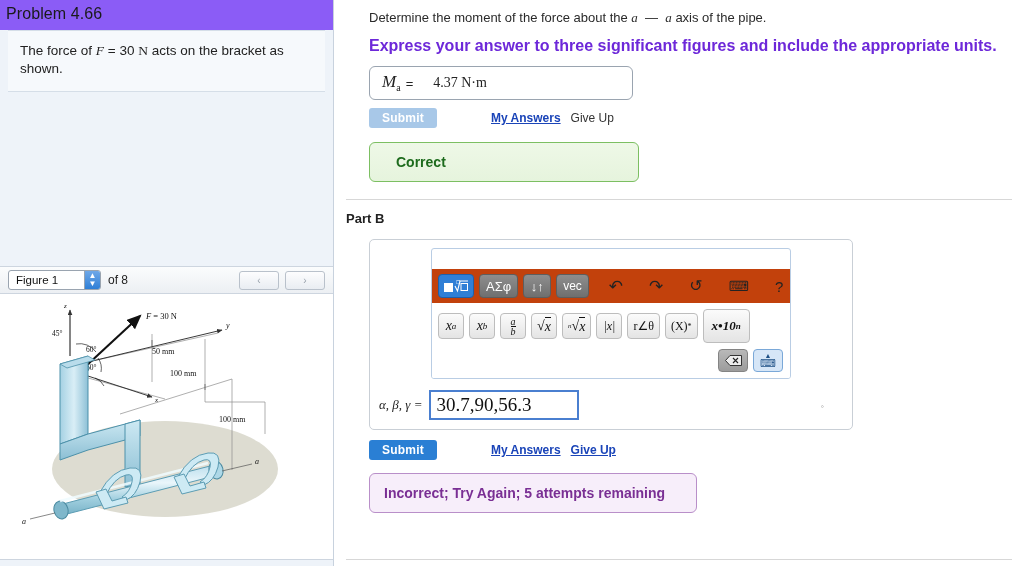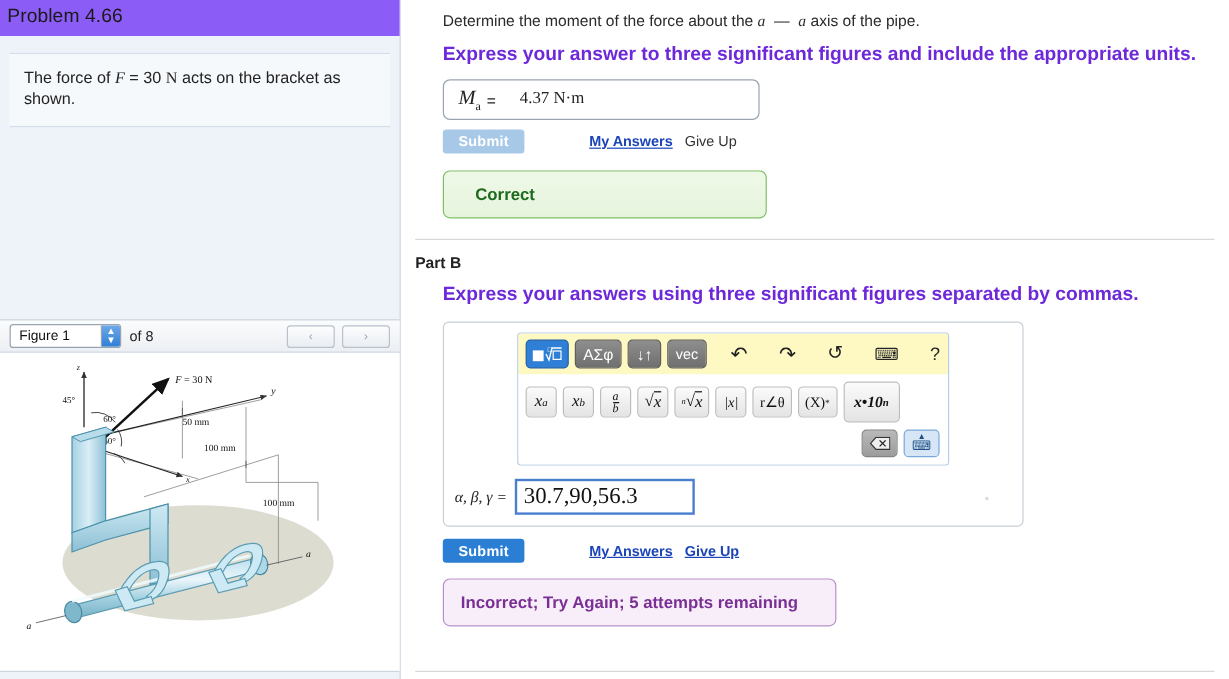--- a/index.html
+++ b/index.html
@@ -32,21 +32,21 @@
     position: relative;
   }
   #problem-title {
     font-size: 16px;
     color: #1a1a1a;
     padding: 5px 0 7px 6px;
     background: #8b5cf6;
     letter-spacing: .1px;
   }
   #statement-box {
-    margin: 14px 8px;
+    margin: 0 8px;
     background: #f6f9fc;
     border: 1px solid #d5dee8;
     border-left: none; border-right: none;
     border-top: 1px solid #d5dee8;
     border-bottom: 1px solid #d5dee8;
     padding: 11px 12px 13px 12px;
     box-sizing: border-box;
   }
   #statement-box .stmt-line { line-height: 18px; font-size: 13.5px; }
   #figure-link { color: #1a44b8; text-decoration: underline; cursor: pointer; }
@@ -186,25 +186,26 @@
   #math-pad {
     margin-left: 61px;
     width: 360px;
     border: 1px solid #b9cde4;
     border-radius: 3px;
     background: #fff;
     box-sizing: border-box;
     overflow: hidden;
   }
   #pad-row1 {
-    background: #fef9c3;
+    background: #c2410c;
     display: flex; align-items: center;
     padding: 5px 0 5px 6px;
     gap: 5px;
     box-sizing: border-box;
+    margin-top: 20px;
   }
   .kb-dark {
     background: linear-gradient(#8e8e8e, #6f6f6f);
     border: 1px solid #5e5e5e;
     border-radius: 4px;
     color: #fff;
     height: 24px;
     min-width: 28px;
     display: flex; align-items: center; justify-content: center;
     padding: 0 6px;
@@ -469,21 +470,20 @@
 
     <div id="correct-box">
       <span>Correct</span>
     </div>
 
     <div class="hr-div"></div>
 
     <div id="partB-head">Part B</div>
 
 
-    <div class="q-bold pad-l" style="margin-top:11px">Express your answers using three significant figures separated by commas.</div>
 
     <div id="math-widget">
 
       <div id="math-pad">
 
         <div id="pad-row1">
           <div class="kb-sel">
             <svg width="26" height="15" viewBox="0 0 26 15">
               <rect x="1" y="4" width="9" height="9" fill="#fff"></rect>
               <text x="13" y="5" font-size="5" fill="#fff" font-family="Liberation Serif, serif">☐</text>

